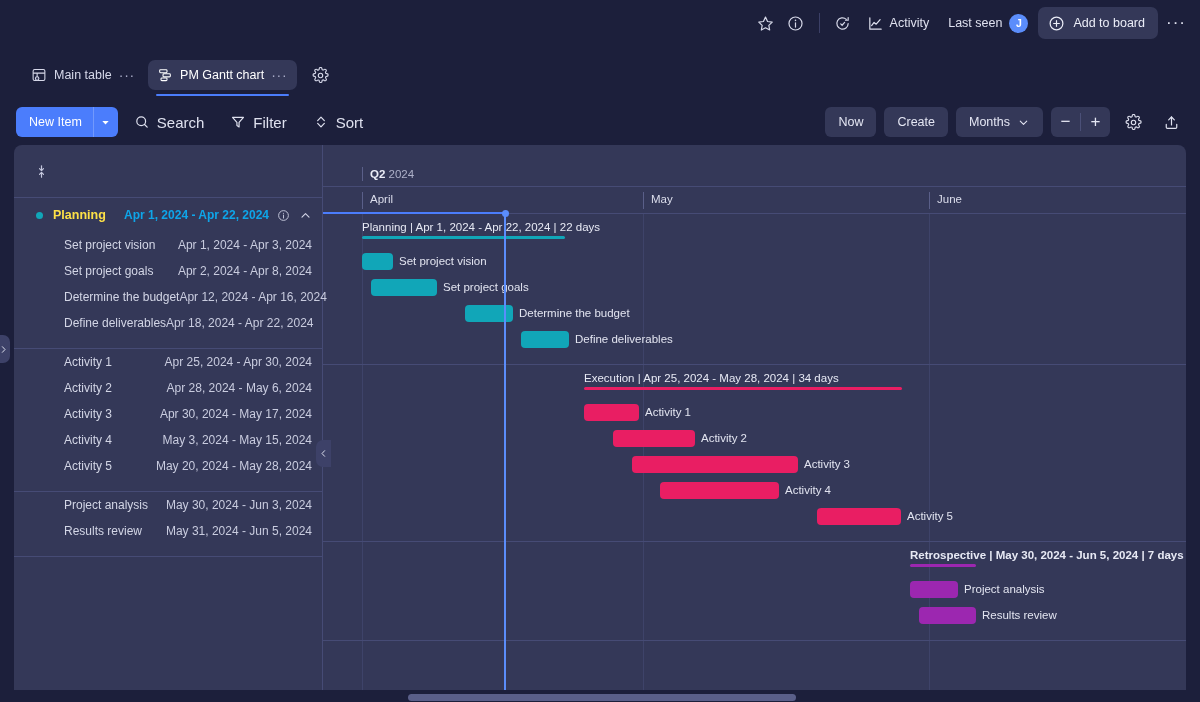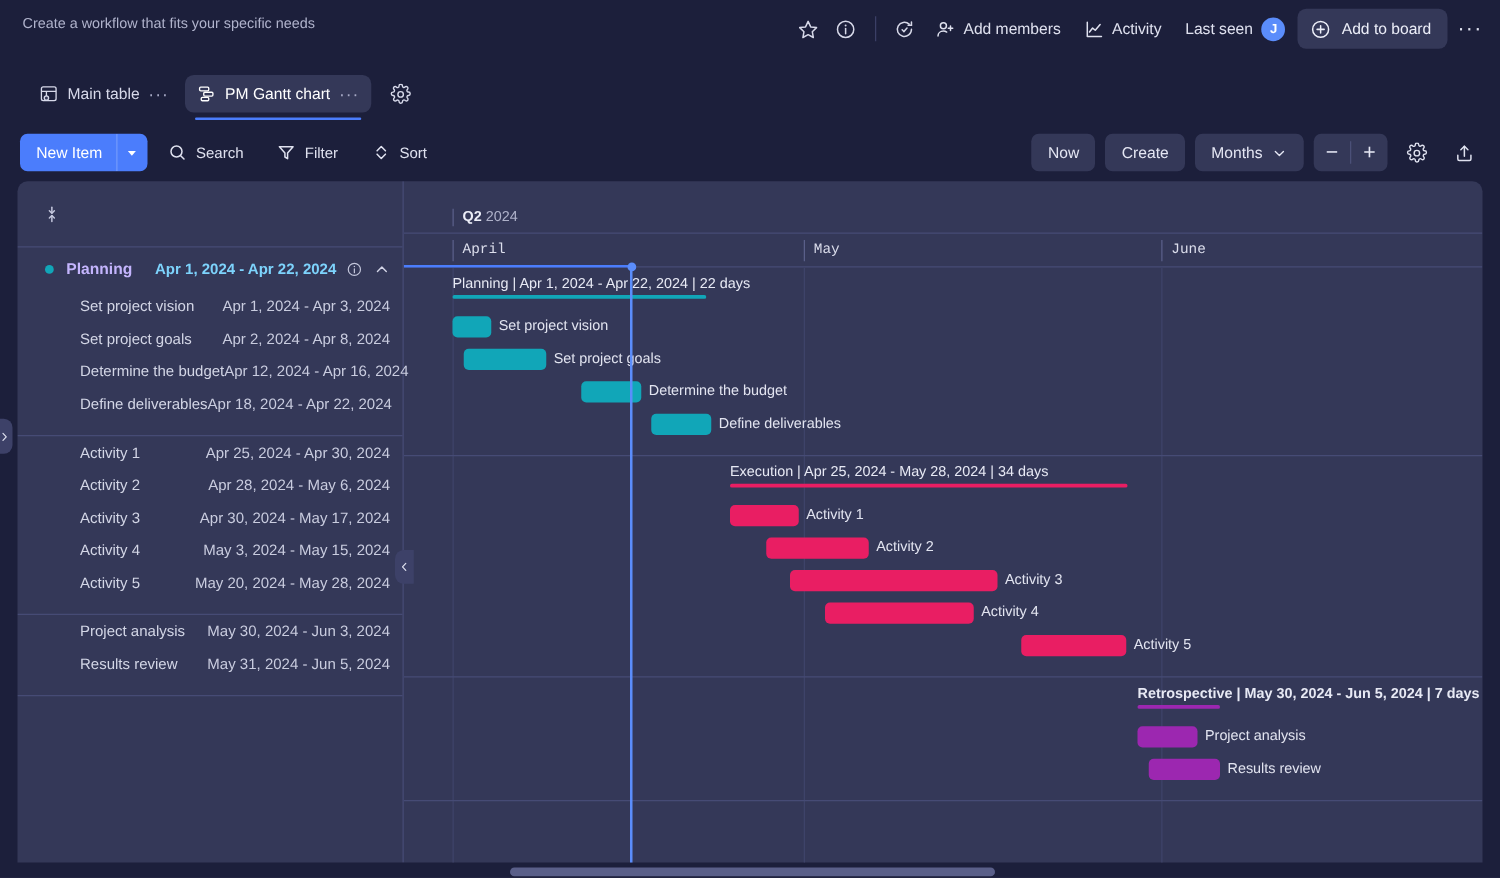--- a/index.html
+++ b/index.html
@@ -94,21 +94,21 @@
   }
   .newitem .ni-label { padding: 0 11px 0 13px; line-height: 30px; }
   .newitem .ni-sep { width: 1px; height: 30px; background: rgba(255,255,255,.22); }
   .newitem .ni-caret {
     width: 24px; height: 30px; display: flex; align-items: center;
     justify-content: center;
   }
   .tool {
     height: 30px; border-radius: 6px; padding: 0 10px;
     display: flex; align-items: center; gap: 7px;
-    font-size: 12px; color: #dfe1ef; cursor: pointer; margin-left: 6px;
+    font-size: 15px; color: #dfe1ef; cursor: pointer; margin-left: 6px;
   }
   .spacer { flex: 1; }
   .pill {
     height: 30px; border-radius: 6px; background: #343858; padding: 0 13px;
     display: flex; align-items: center; gap: 7px;
     font-size: 12.5px; color: #e4e6f3; cursor: pointer; margin-left: 8px;
   }
   .zoomgrp {
     height: 30px; border-radius: 6px; background: #343858;
     display: flex; align-items: center; margin-left: 8px; overflow: hidden;
@@ -141,25 +141,25 @@
     display: flex; align-items: center; padding-left: 20px;
   }
   .expander { color: #c5c8de; cursor: pointer; display: flex; }
 
   .grouphdr {
     height: 34px; display: flex; align-items: center; padding: 0 10px 0 22px;
     position: relative;
   }
   .gdot { width: 7px; height: 7px; border-radius: 50%; flex: none; }
   .gname {
-    font-size: 12.5px; font-weight: bold; color: #c4b5fd; margin-left: 10px;
+    font-size: 12.5px; font-weight: bold; color: #fde047; margin-left: 10px;
     white-space: nowrap;
   }
   .gdates {
-    font-size: 12px; font-weight: bold; color: #7dd3fc;
+    font-size: 12px; font-weight: bold; color: #0ea5e9;
     margin-left: auto; white-space: nowrap;
   }
   .ginfo { margin-left: 8px; color: #c2c5da; display: flex; cursor: pointer; }
   .gchev { margin-left: 9px; color: #d2d4e6; display: flex; cursor: pointer; }
 
   .taskrow {
     height: 26px; display: flex; align-items: center; padding: 0 10px 0 50px;
   }
   .tname { font-size: 12px; color: #d3d6e6; white-space: nowrap; }
   .tdates {
@@ -178,21 +178,20 @@
   }
   .q-label {
     position: absolute; left: 39px; top: 6px; font-size: 11.5px;
     border-left: 1px solid #5a5f89; padding-left: 7px; line-height: 14px;
   }
   .q-label b { color: #eceef8; font-weight: bold; }
   .q-label span { color: #aeb1c9; }
   .thead-m {
     position: absolute; left: 0; top: 26px; width: 100%; height: 27px;
     border-bottom: 1px solid #464b75;
-    font-family: Liberation Mono, monospace;
   }
   .m-label {
     position: absolute; top: 5px; font-size: 11.5px; color: #dcdeec;
     border-left: 1px solid #5a5f89; padding-left: 7px; line-height: 15px;
     height: 17px;
   }
   .gridline {
     position: absolute; top: 53px; bottom: 0; width: 1px; background: #3e4369;
   }
   .today-line {
@@ -242,21 +241,20 @@
     position: absolute; left: 408px; top: 694px; width: 388px; height: 7px;
     background: #5a5f89; border-radius: 4px; cursor: pointer; z-index: 10;
   }
   svg { display: block; }
 </style>
 </head>
 <body>
 
 <div class="topbar">
   <div class="title-block">
-    <div class="board-sub">Create a workflow that fits your specific needs</div>
   </div>
 
   <div class="top-actions">
     <div class="ticon">
       <svg width="17" height="17" viewBox="0 0 24 24" fill="none" stroke="currentColor" stroke-width="1.7" stroke-linejoin="round">
           <polygon points="12,3 14.9,9.2 21.5,10 16.7,14.6 17.9,21.2 12,18 6.1,21.2 7.3,14.6 2.5,10 9.1,9.2"></polygon>
         </svg>
     </div>
     <div class="ticon">
       <svg width="17" height="17" viewBox="0 0 24 24" fill="none" stroke="currentColor" stroke-width="1.7">
@@ -265,28 +263,20 @@
           <path d="M12 11v6" stroke-linecap="round"></path>
         </svg>
     </div>
     <div class="vdiv"></div>
     <div class="ticon">
       <svg width="17" height="17" viewBox="0 0 24 24" fill="none" stroke="currentColor" stroke-width="1.7" stroke-linecap="round">
           <path d="M20 12a8 8 0 1 1-2.6-5.9"></path>
           <polyline points="20,3.6 20,7.4 16.2,7.4"></polyline>
           <path d="M9.5 12.5l2 2 3.5-4"></path>
         </svg>
-    </div>
-    <div class="tbtn">
-      <svg width="17" height="17" viewBox="0 0 24 24" fill="none" stroke="currentColor" stroke-width="1.7" stroke-linecap="round">
-          <circle cx="9.5" cy="8" r="3.4"></circle>
-          <path d="M3.4 19.5c0-3.3 2.7-5.6 6.1-5.6 1.4 0 2.7.4 3.7 1.1"></path>
-          <path d="M17.5 8.2v5M15 10.7h5"></path>
-        </svg>
-      <span>Add members</span>
     </div>
     <div class="tbtn">
       <svg width="17" height="17" viewBox="0 0 24 24" fill="none" stroke="currentColor" stroke-width="1.7" stroke-linecap="round" stroke-linejoin="round">
           <path d="M4 4v16h16"></path>
           <polyline points="6.5,15 10,10.5 13,13 18.5,6.5"></polyline>
         </svg>
       <span>Activity</span>
     </div>
     <div class="lastseen">
       <span>Last seen</span>

